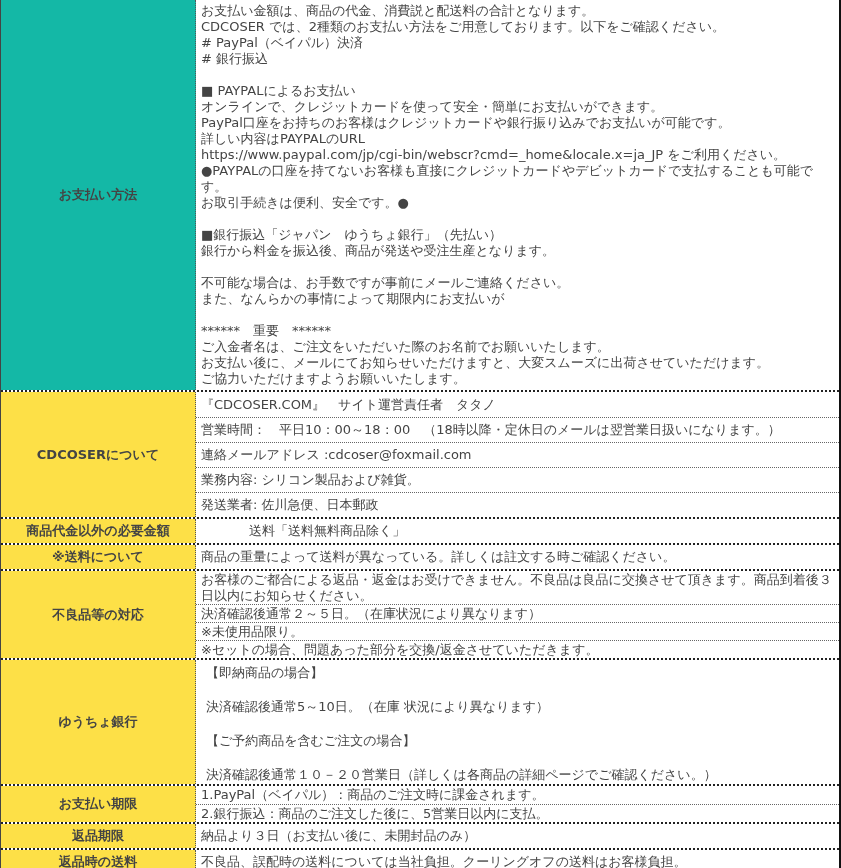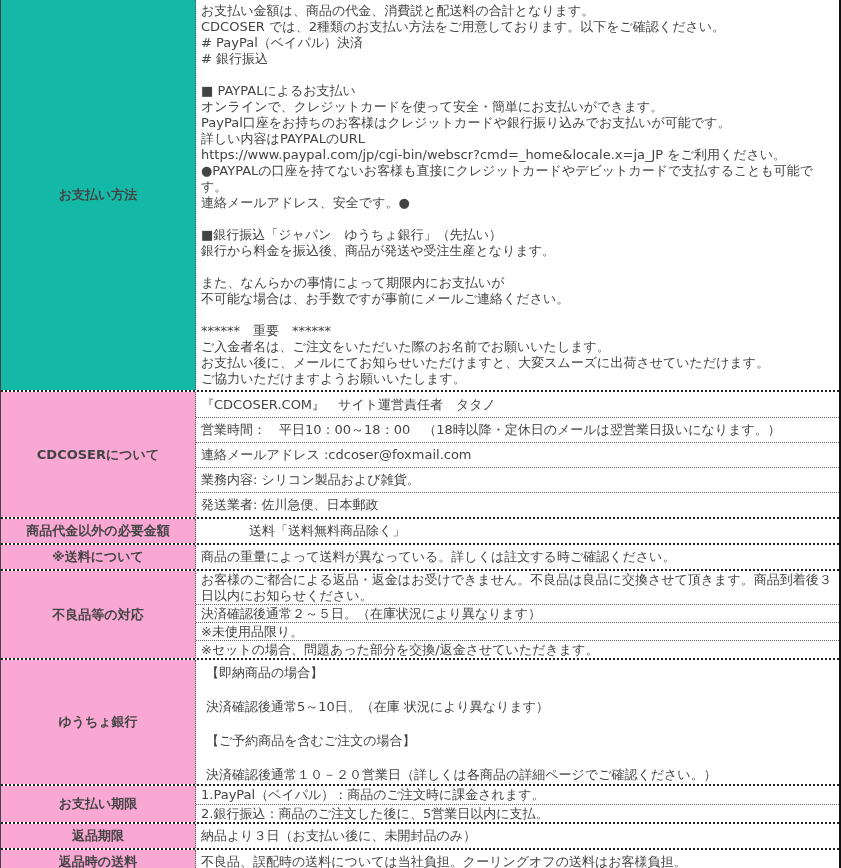--- a/index.html
+++ b/index.html
@@ -17,21 +17,21 @@
     border-bottom:3px solid #111;
     background:#fff;
   }
   .sec{display:flex;align-items:stretch;}
   .sec + .sec{border-top:2px dotted #222;}
   .lbl{
     flex:0 0 195px;
     width:195px;
     box-sizing:border-box;
     border-right:1px dotted #555;
-    background:#f9a8d4;
+    background:#fde047;
     display:flex;
     align-items:center;
     justify-content:center;
     text-align:center;
     font-weight:bold;
     padding:2px 4px;
     line-height:16px;
   }
   .sec-payment .lbl{background:#14b8a6;}
   .content{
@@ -72,27 +72,27 @@
       <div class="line">CDCOSER では、2種類のお支払い方法をご用意しております。以下をご確認ください。</div>
       <div class="line"># PayPal（ベイパル）決済</div>
       <div class="line"># 銀行振込</div>
       <div class="line"></div>
       <div class="line">■ PAYPALによるお支払い</div>
       <div class="line">オンラインで、クレジットカードを使って安全・簡単にお支払いができます。</div>
       <div class="line">PayPal口座をお持ちのお客様はクレジットカードや銀行振り込みでお支払いが可能です。</div>
       <div class="line">詳しい内容はPAYPALのURL</div>
       <div class="line">https://www.paypal.com/jp/cgi-bin/webscr?cmd=_home&amp;locale.x=ja_JP をご利用ください。</div>
       <div class="line">●PAYPALの口座を持てないお客様も直接にクレジットカードやデビットカードで支払することも可能です。</div>
-      <div class="line">連絡メールアドレス、安全です。●</div>
+      <div class="line">お取引手続きは便利、安全です。●</div>
       <div class="line"></div>
       <div class="line">■銀行振込「ジャパン　ゆうちょ銀行」（先払い）</div>
       <div class="line">銀行から料金を振込後、商品が発送や受注生産となります。</div>
       <div class="line"></div>
+      <div class="line">不可能な場合は、お手数ですが事前にメールご連絡ください。</div>
       <div class="line">また、なんらかの事情によって期限内にお支払いが</div>
-      <div class="line">不可能な場合は、お手数ですが事前にメールご連絡ください。</div>
       <div class="line"></div>
       <div class="line">******　重要　******</div>
       <div class="line">ご入金者名は、ご注文をいただいた際のお名前でお願いいたします。</div>
       <div class="line">お支払い後に、メールにてお知らせいただけますと、大変スムーズに出荷させていただけます。</div>
       <div class="line">ご協力いただけますようお願いいたします。</div>
     </div>
   </div>
 
   <div class="sec sec-about">
     <div class="lbl">CDCOSERについて</div>

